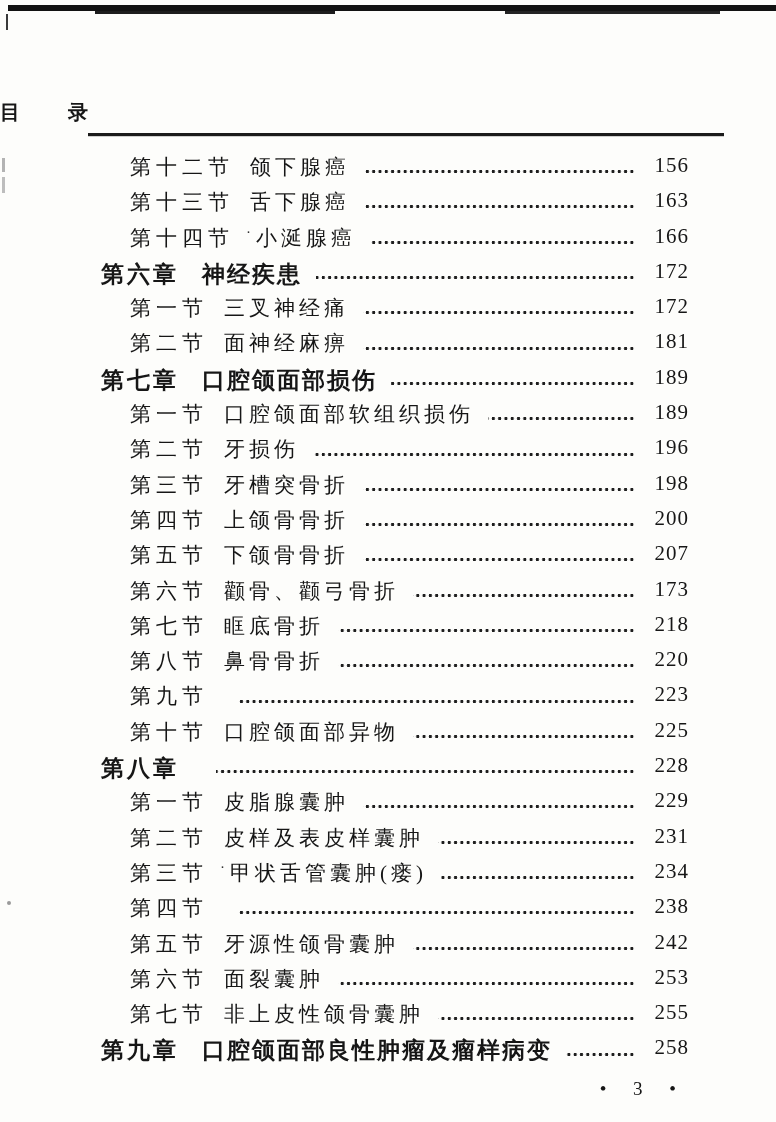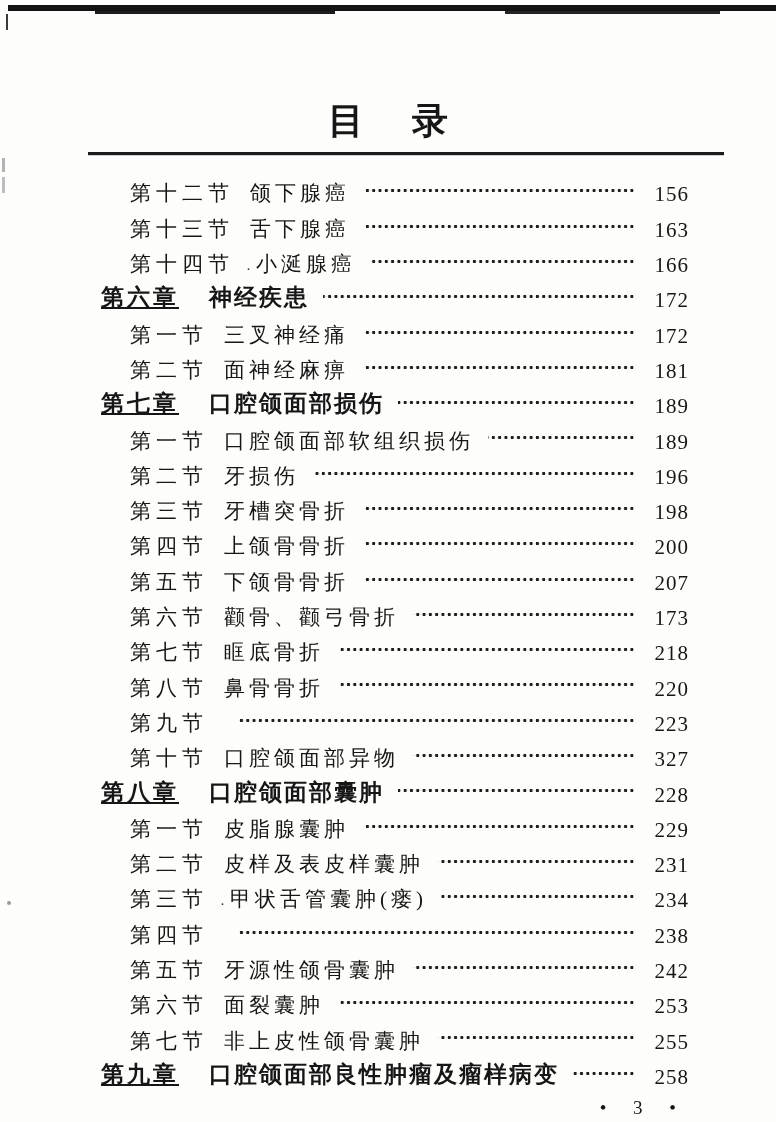--- a/index.html
+++ b/index.html
@@ -18,55 +18,54 @@
   .scan-bar-seg1  { top:11px; left:95px; width:240px; height:3px; background:#1d1d1d; }
   .scan-bar-seg2  { top:11px; left:505px; width:215px; height:3px; background:#242424; }
   .scan-tick      { top:14px; left:6px;  width:2px;  height:16px; background:#3a3a3a; }
   .scan-mark1     { top:158px; left:2px; width:3px;  height:14px; background:#b3b3b3; }
   .scan-mark2     { top:177px; left:2px; width:3px;  height:16px; background:#bdbdbd; }
   .scan-dot-left  { top:901px; left:7px; width:4px;  height:4px;  border-radius:50%; background:#9a9a9a; }
 
   
   .header {
     margin-top:100px;
-    text-align:center;
-    font-size:36px;
+    font-size:20px;
     font-weight:bold;
     line-height:1.2;
     letter-spacing:0;
   }
   .header .hchar { display:inline-block; }
   .header .hchar:first-child { margin-right:48px; }
 
   .rule {
     margin:9px 52px 0 88px;
     height:3px;
     background:#1b1b1b;
     box-shadow:0 1px 0 rgba(0,0,0,0.18);
   }
 
   
   .toc {
     margin:17px 87px 0 101px; 
   }
   .row {
     display:flex;
-    align-items:flex-end;
+    align-items:flex-start;
     height:35.3px;
     white-space:nowrap;
   }
   .row.section { padding-left:29px; font-size:21px; }
   .row.section .label { letter-spacing:5px; margin-right:16px; }
   .row.section .title { letter-spacing:4px; }
   .row.chapter {
     font-size:23px;
     font-weight:bold;
     font-family:"Liberation Sans","DejaVu Sans",sans-serif;
   }
-  .row.chapter .label { letter-spacing:3px; margin-right:30px;text-decoration:underline; }
+  .row.chapter .label { letter-spacing:3px; margin-right:23px; }
   .row.chapter .title { letter-spacing:2px; }
 
   .noise-dot { display:none; font-size:15px; color:#333; margin:0 5px 0 -4px; font-weight:normal; }
 
   .leader {
     flex:1 1 auto;
     align-self:center;
     height:5px;
     margin:2px 10px 0 14px;
     background-image:radial-gradient(circle, #1e1e1e 1.4px, rgba(0,0,0,0) 1.9px);
@@ -218,26 +217,25 @@
     <span class="label">第九节</span>
 
     <span class="leader"></span>
     <span class="pagenum">223</span>
   </div>
     <div class="row section">
     <span class="label">第十节</span>
 
     <span class="title">口腔颌面部异物</span>
     <span class="leader"></span>
-    <span class="pagenum">327</span>
+    <span class="pagenum">225</span>
   </div>
     <div class="row chapter">
     <span class="label">第八章</span>
 
-    <span class="title">口腔颌面部囊肿</span>
     <span class="leader"></span>
     <span class="pagenum">228</span>
   </div>
     <div class="row section">
     <span class="label">第一节</span>
 
     <span class="title">皮脂腺囊肿</span>
     <span class="leader"></span>
     <span class="pagenum">229</span>
   </div>

